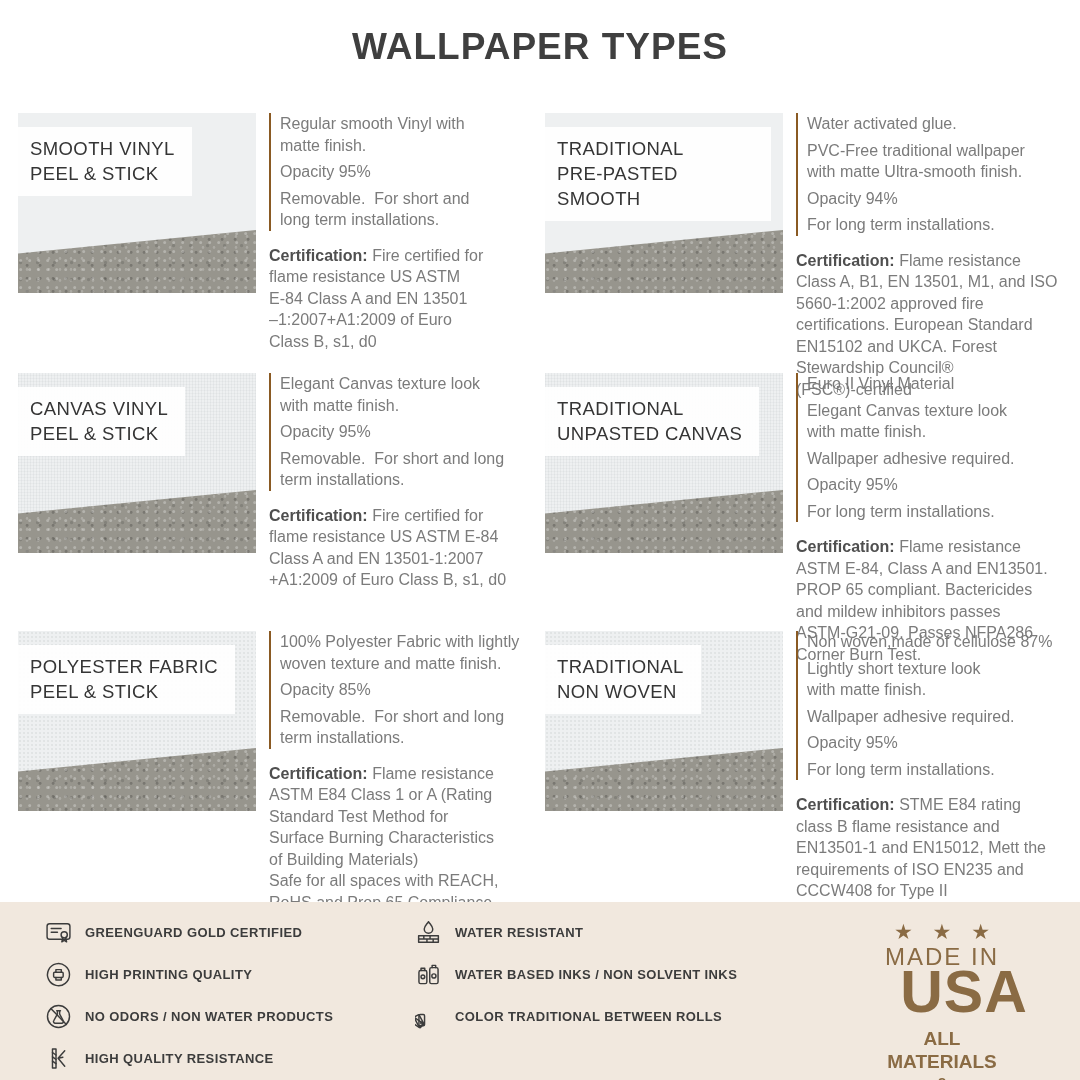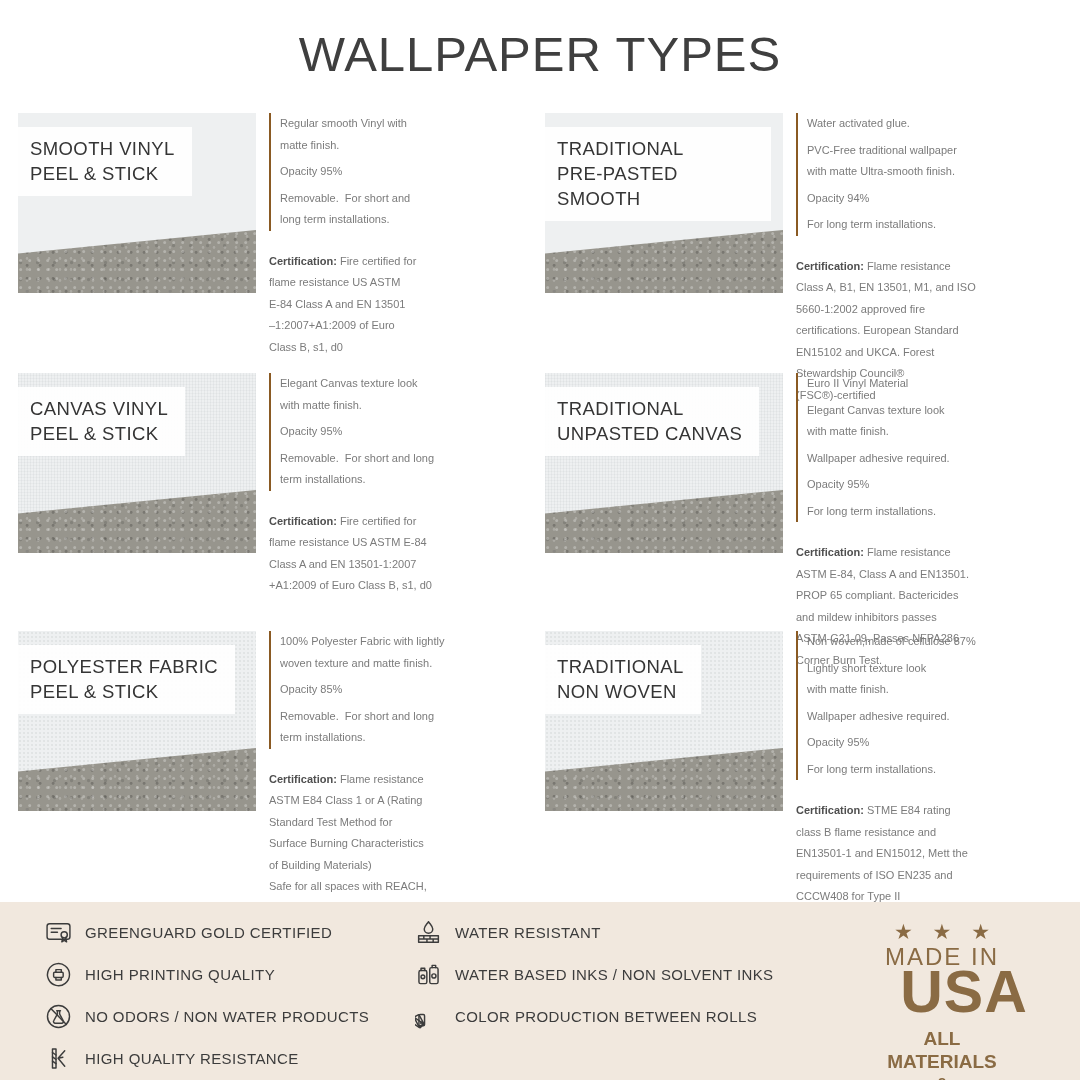--- a/index.html
+++ b/index.html
@@ -11,21 +11,21 @@
     --body:#7b7b7b;
     --certb:#4f4f4f;
     --ink:#3c3c3c;
   }
   *{margin:0;padding:0;box-sizing:border-box;}
   html,body{width:1080px;height:1080px;background:#ffffff;overflow:hidden;
     font-family:"Liberation Sans", sans-serif;}
   .page{position:relative;width:1080px;height:1080px;}
 
   .title{position:absolute;top:26px;left:0;width:1080px;text-align:center;
-    font-size:49px;font-weight:400;letter-spacing:1px;color:var(--title);}
+    font-size:37px;font-weight:700;letter-spacing:1px;color:var(--title);}
 
   
   .panel{position:absolute;display:flex;width:520px;}
   .swatch{position:relative;width:238px;height:180px;overflow:hidden;flex:0 0 238px;}
   .wall{position:absolute;inset:0;background:#eef0f1;}
   .wall.canvas{background-image:
       repeating-linear-gradient(90deg, rgba(110,120,125,.07) 0 1px, transparent 1px 3px),
       repeating-linear-gradient(0deg, rgba(110,120,125,.05) 0 1px, transparent 1px 3px);}
   .wall.fabric{background-image:
       radial-gradient(circle, rgba(110,120,125,.10) 0 .8px, transparent 1.3px);
@@ -39,44 +39,44 @@
       radial-gradient(circle at 15% 80%, rgba(0,0,0,.13) 0 1.2px, transparent 2.1px),
       radial-gradient(circle at 82% 22%, rgba(255,255,255,.20) 0 1px, transparent 1.7px),
       linear-gradient(170deg, rgba(55,53,47,.28), rgba(0,0,0,0) 22%);
     background-size:9px 9px, 13px 13px, 17px 17px, 11px 11px, 100% 100%;}
   .strip{position:absolute;top:14px;left:0;max-width:226px;
     background:rgba(255,255,255,.93);
     padding:9px 17px 10px 12px;
     font-size:18.5px;line-height:25px;letter-spacing:.4px;
     color:var(--label);font-weight:500;white-space:pre-line;}
   .info{margin-left:13px;width:276px;color:var(--body);
-    font-size:11px;line-height:21.5px;}
+    font-size:16px;line-height:21.5px;}
   .desc{border-left:2px solid var(--accent);padding-left:9px;}
   .desc p{white-space:pre-wrap;margin:0 0 5px 0;}
   .desc p:last-child{margin-bottom:0;}
-  .cert{margin-top:20px;white-space:pre-wrap;}
+  .cert{margin-top:14px;white-space:pre-wrap;}
   .cert b{color:var(--certb);font-weight:700;}
 
   
   #p0{left:18px;  top:113px;}
   #p1{left:545px; top:113px;}
   #p2{left:18px;  top:373px;}
   #p3{left:545px; top:373px;}
   #p4{left:18px;  top:631px;}
   #p5{left:545px; top:631px;}
 
   
   .footer{position:absolute;left:0;top:902px;width:1080px;height:178px;
     background:var(--footer-bg);}
   .fcol{position:absolute;top:16px;display:flex;flex-direction:column;}
   .fcol.left{left:45px;}
   .fcol.mid{left:415px;}
   .feature{display:flex;align-items:center;height:28px;margin-bottom:14px;}
   .feature .ficon{width:27px;height:27px;flex:0 0 27px;margin-right:13px;}
-  .feature .ftext{font-size:15px;letter-spacing:.4px;color:var(--ink);white-space:nowrap;}
+  .feature .ftext{font-size:13px;letter-spacing:.4px;color:var(--ink);white-space:nowrap;font-weight:bold;}
   .ficon svg{width:100%;height:100%;stroke:var(--ink);fill:none;
     stroke-width:1.4;stroke-linecap:round;stroke-linejoin:round;}
 
   .badge{position:absolute;left:872px;top:18px;width:140px;text-align:center;color:var(--badge);}
   .badge-box{display:flex;align-items:stretch;justify-content:center;}
   .badge-bar{width:5px;background:var(--badge);}
   .badge-core{padding:0 9px;display:flex;flex-direction:column;align-items:center;}
   .badge-stars{font-size:21px;letter-spacing:7px;line-height:24px;white-space:nowrap;
     text-indent:7px;}
   .badge-madein{font-size:24px;letter-spacing:2px;line-height:26px;font-weight:400;white-space:nowrap;}
@@ -305,21 +305,21 @@
       </div>
       <div class="feature">
         <span class="ficon">
           <svg viewBox="0 0 26 26">
               <rect x="3.8" y="11" width="5.4" height="11" rx="1.2"></rect>
               <rect x="3.8" y="11" width="5.4" height="11" rx="1.2" transform="rotate(-28 6.5 22)"></rect>
               <rect x="3.8" y="11" width="5.4" height="11" rx="1.2" transform="rotate(-56 6.5 22)"></rect>
               <circle cx="6.5" cy="19.2" r="1"></circle>
             </svg>
         </span>
-        <span class="ftext">COLOR PRODUCTION BETWEEN ROLLS</span>
+        <span class="ftext">COLOR TRADITIONAL BETWEEN ROLLS</span>
       </div>
     </div>
 
     <div class="badge">
       <div class="badge-box">
         <div class="badge-bar"></div>
         <div class="badge-core">
           <div class="badge-stars">★ ★ ★</div>
           <div class="badge-madein">MADE IN</div>
           <div class="badge-usa">USA</div>

